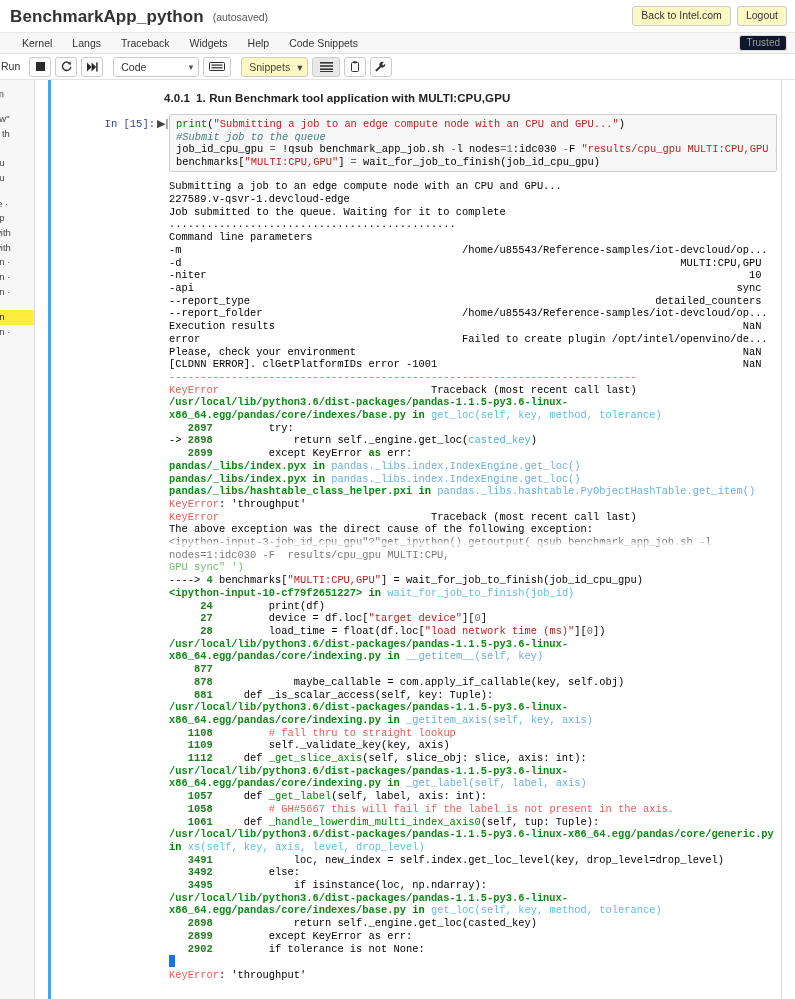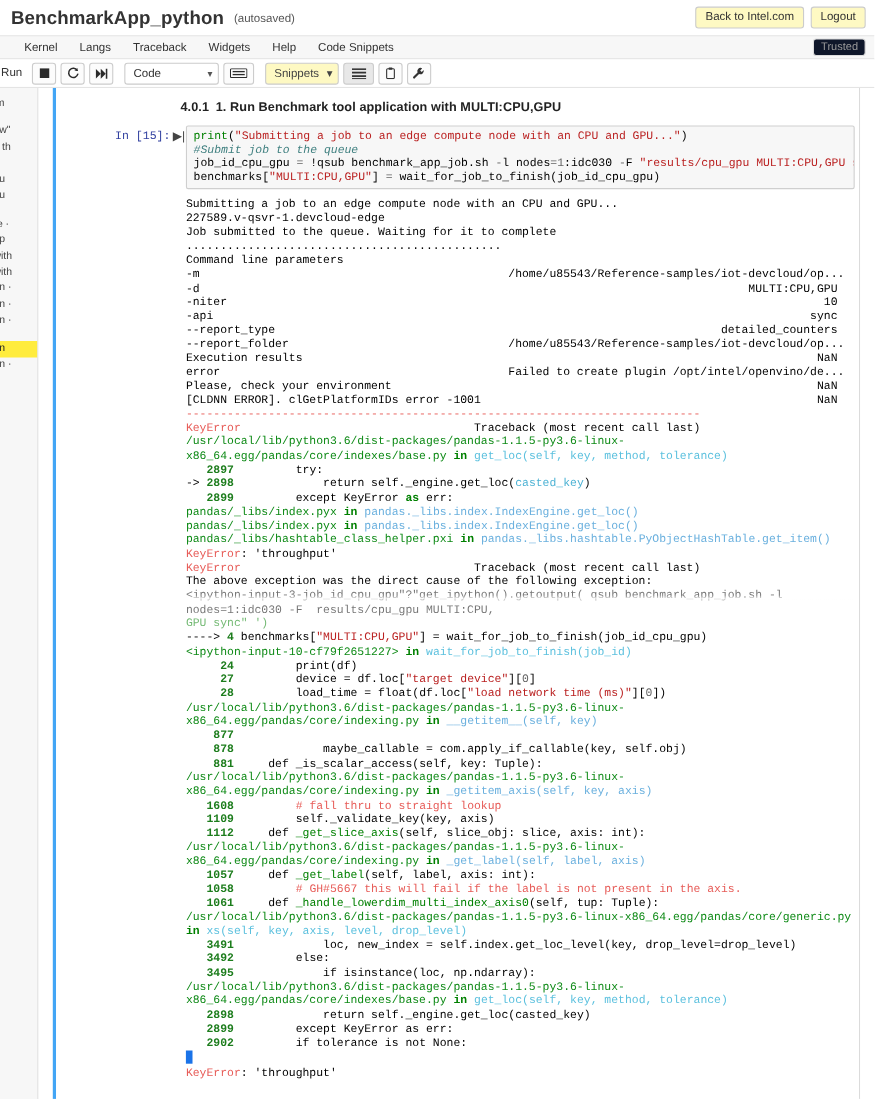--- a/index.html
+++ b/index.html
@@ -265,21 +265,21 @@
   }
 
   
   .k  { color: #008000; font-weight: bold; }   
   .s  { color: #ba2121; }                      
   .c  { color: #408080; font-style: italic; }  
   .n  { color: #666666; }                      
   .nb { color: #008000; }                      
   .op { color: #666666; }
   .err-name { color: #e75c58; }
-  .tb-file { color: #0e8a16; font-weight: normal; }
+  .tb-file { color: #0e8a16; font-weight: bold; }
   .tb-fn   { color: #5bc0de; }
   .tb-fn2  { color: #6ab0de; }
   .lineno  { color: #1d7d1d; font-weight: bold; }
   .arrow   { color: #000; }
   .cmt-red { color: #e75c58; }
   .grn     { color: #008000; }
   .cyan    { color: #4cb2d4; }
   .dashes  { color: #e75c58; }
 
   .ghost {
@@ -470,21 +470,21 @@
      <span class="lineno">28</span>         load_time = float(df.loc[<span class="s">"load network time (ms)"</span>][<span class="n">0</span>])
 </pre>
 
 <pre class="out"><span class="tb-file">/usr/local/lib/python3.6/dist-packages/pandas-1.1.5-py3.6-linux-x86_64.egg/pandas/core/indexing.py</span> <span class="k">in</span> <span class="tb-fn2">__getitem__(self, key)</span>
     <span class="lineno">877</span>
     <span class="lineno">878</span>             maybe_callable = com.apply_if_callable(key, self.obj)
     <span class="lineno">881</span>     def _is_scalar_access(self, key: Tuple):
 </pre>
 
 <pre class="out"><span class="tb-file">/usr/local/lib/python3.6/dist-packages/pandas-1.1.5-py3.6-linux-x86_64.egg/pandas/core/indexing.py</span> <span class="k">in</span> <span class="tb-fn2">_getitem_axis(self, key, axis)</span>
-   <span class="lineno">1608</span>         <span class="cmt-red"># fall thru to straight lookup</span>
+   <span class="lineno">1108</span>         <span class="cmt-red"># fall thru to straight lookup</span>
    <span class="lineno">1109</span>         self._validate_key(key, axis)
    <span class="lineno">1112</span>     def <span class="grn">_get_slice_axis</span>(self, slice_obj: slice, axis: int):
 </pre>
 
 <pre class="out"><span class="tb-file">/usr/local/lib/python3.6/dist-packages/pandas-1.1.5-py3.6-linux-x86_64.egg/pandas/core/indexing.py</span> <span class="k">in</span> <span class="tb-fn2">_get_label(self, label, axis)</span>
    <span class="lineno">1057</span>     def <span class="grn">_get_label</span>(self, label, axis: int):
    <span class="lineno">1058</span>         <span class="cmt-red"># GH#5667 this will fail if the label is not present in the axis.</span>
    <span class="lineno">1061</span>     def <span class="grn">_handle_lowerdim_multi_index_axis0</span>(self, tup: Tuple):
 </pre>
 

